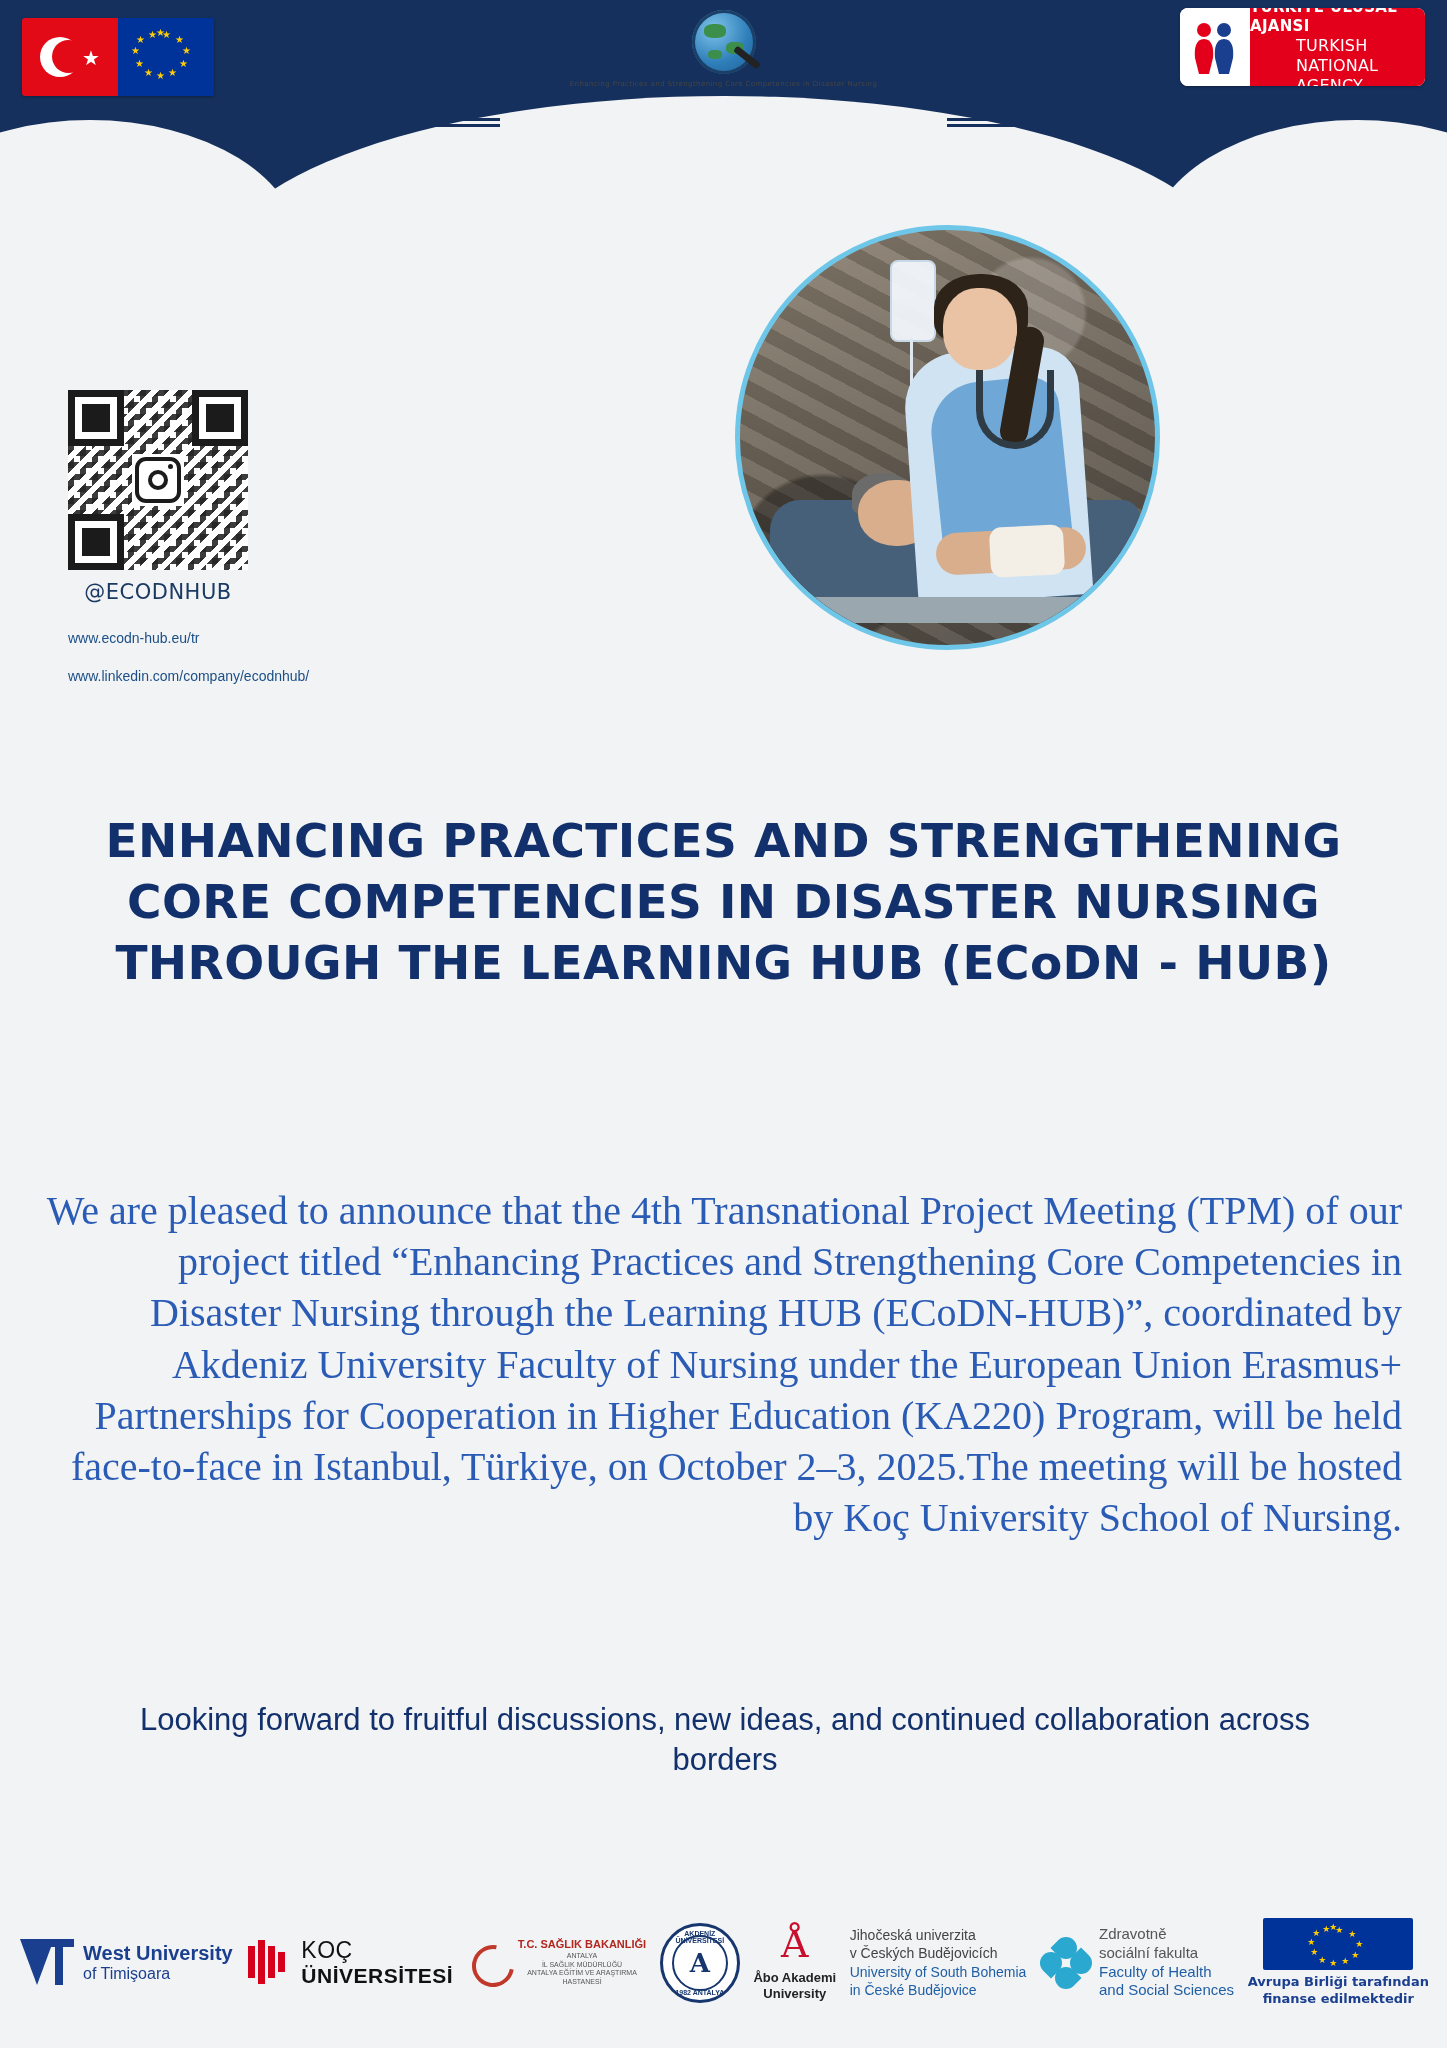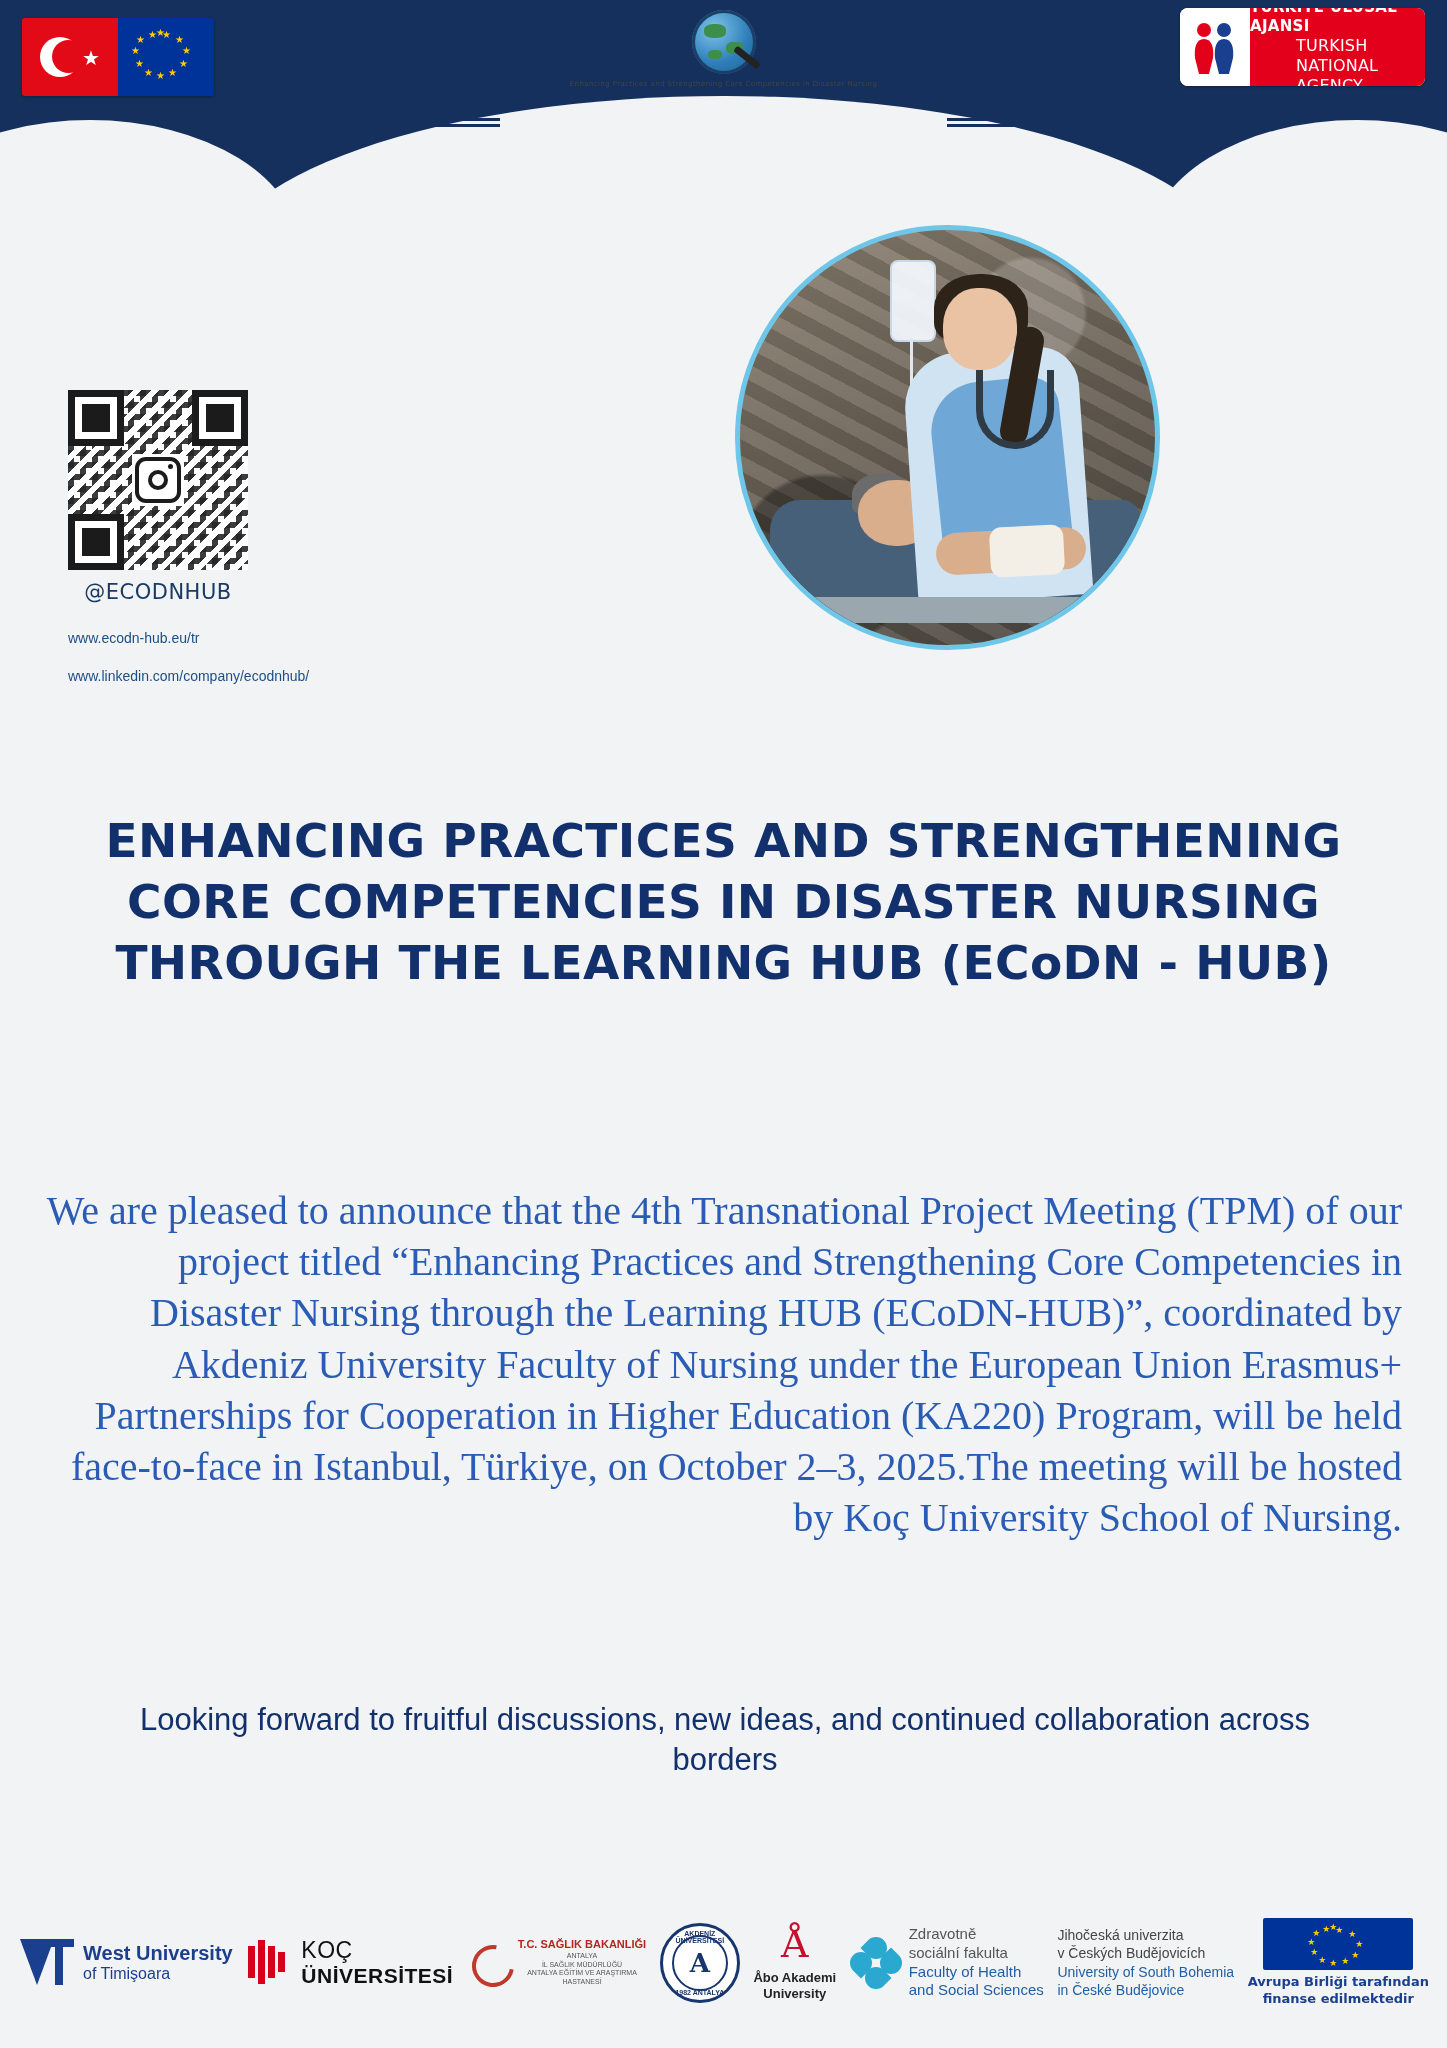--- a/index.html
+++ b/index.html
@@ -493,40 +493,40 @@
 
   <div class="f-item" style="flex-direction:column;gap:2px;">
     <div class="abo-mark">Å</div>
     <div class="abo-text">
       <div>Åbo Akademi</div>
       <div>University</div>
     </div>
   </div>
 
   <div class="f-item">
+    <div class="jh-text">
+      <div class="g">Jihočeská univerzita</div>
+      <div class="g">v Českých Budějovicích</div>
+      <div>University of South Bohemia</div>
+      <div>in České Budějovice</div>
+    </div>
+  </div>
+
+  <div class="f-item">
     <div class="zd-mark">
       <i style="left:15px;top:0;transform:rotate(45deg);"></i>
       <i style="left:30px;top:15px;transform:rotate(135deg);"></i>
       <i style="left:15px;top:30px;transform:rotate(225deg);"></i>
       <i style="left:0;top:15px;transform:rotate(315deg);"></i>
     </div>
     <div class="zd-text">
       <div class="g">Zdravotně</div>
       <div class="g">sociální fakulta</div>
       <div>Faculty of Health</div>
       <div>and Social Sciences</div>
-    </div>
-  </div>
-
-  <div class="f-item">
-    <div class="jh-text">
-      <div class="g">Jihočeská univerzita</div>
-      <div class="g">v Českých Budějovicích</div>
-      <div>University of South Bohemia</div>
-      <div>in České Budějovice</div>
     </div>
   </div>
 
   <div class="eu-fund">
     <div class="eu-box">
       <div class="eustar" style="left:72px;top:8px;">★</div>
       <div class="eustar" style="left:85px;top:12px;">★</div>
       <div class="eustar" style="left:92px;top:22px;">★</div>
       <div class="eustar" style="left:88px;top:33px;">★</div>
       <div class="eustar" style="left:78px;top:39px;">★</div>

